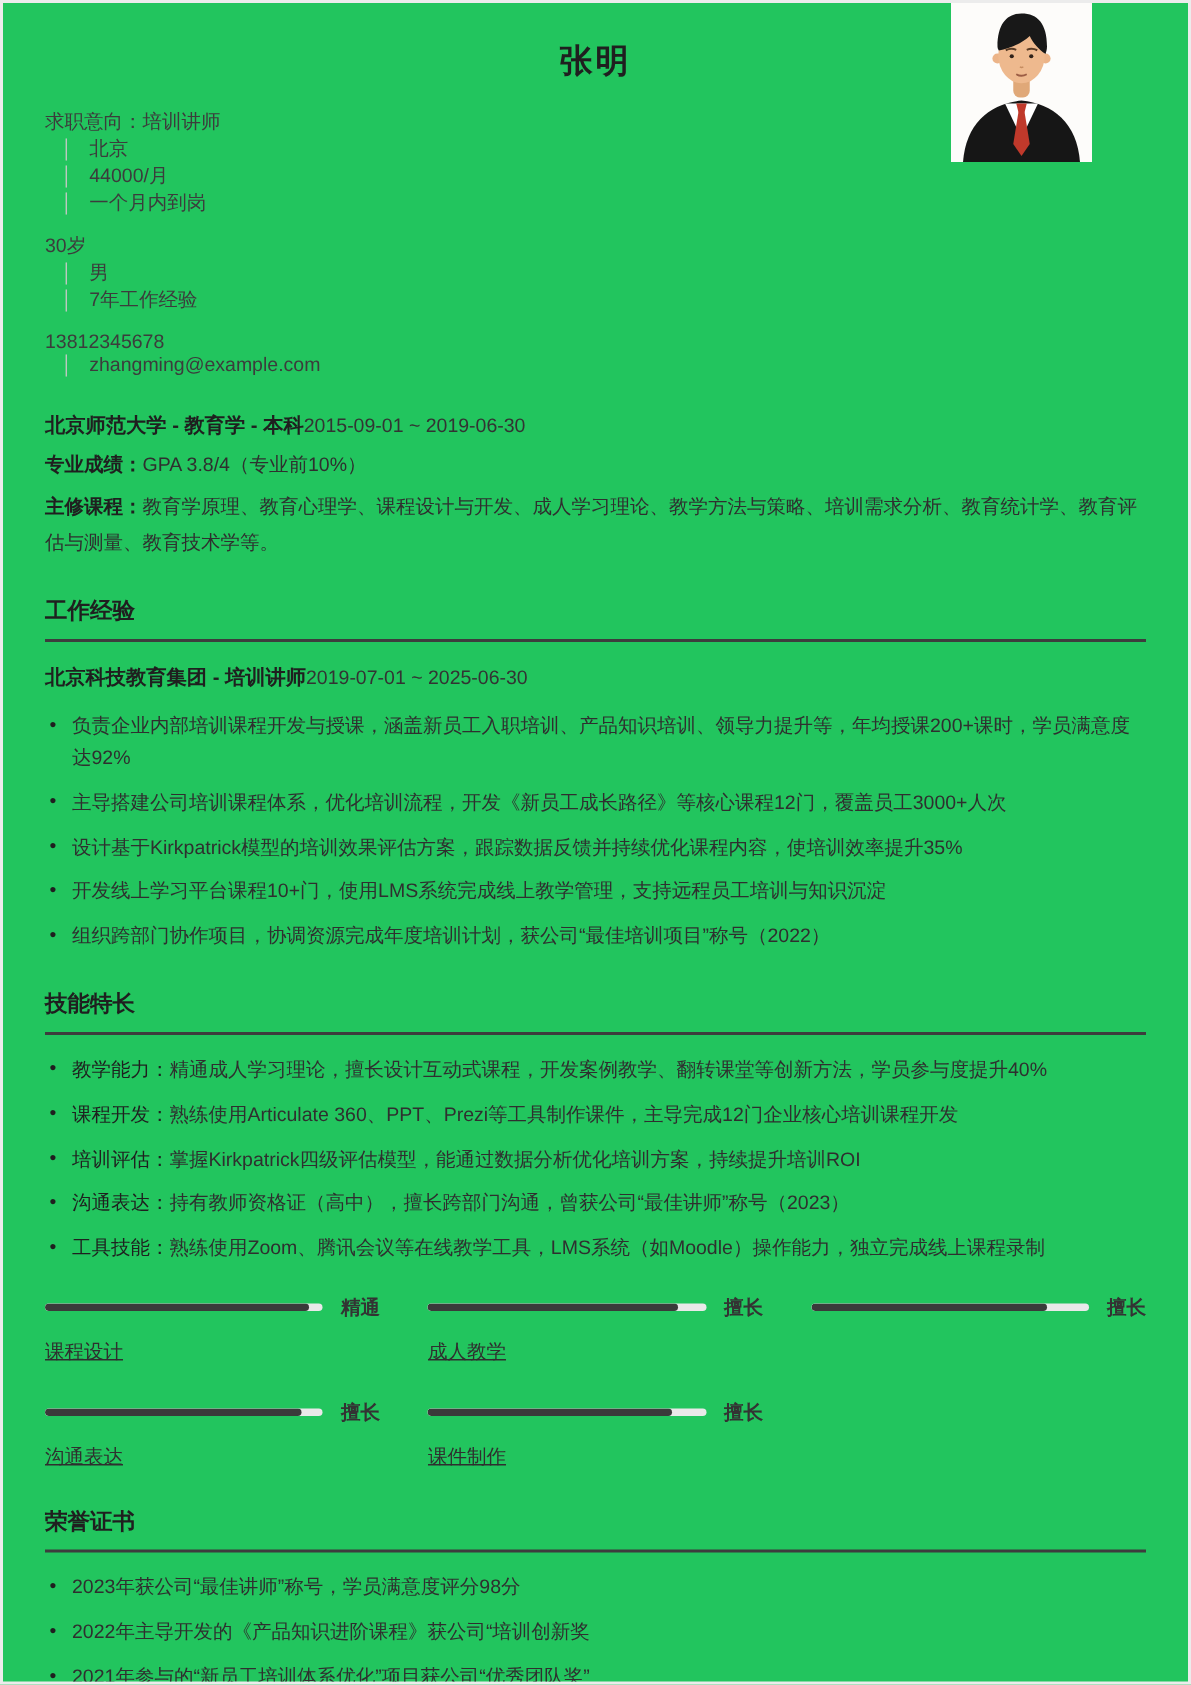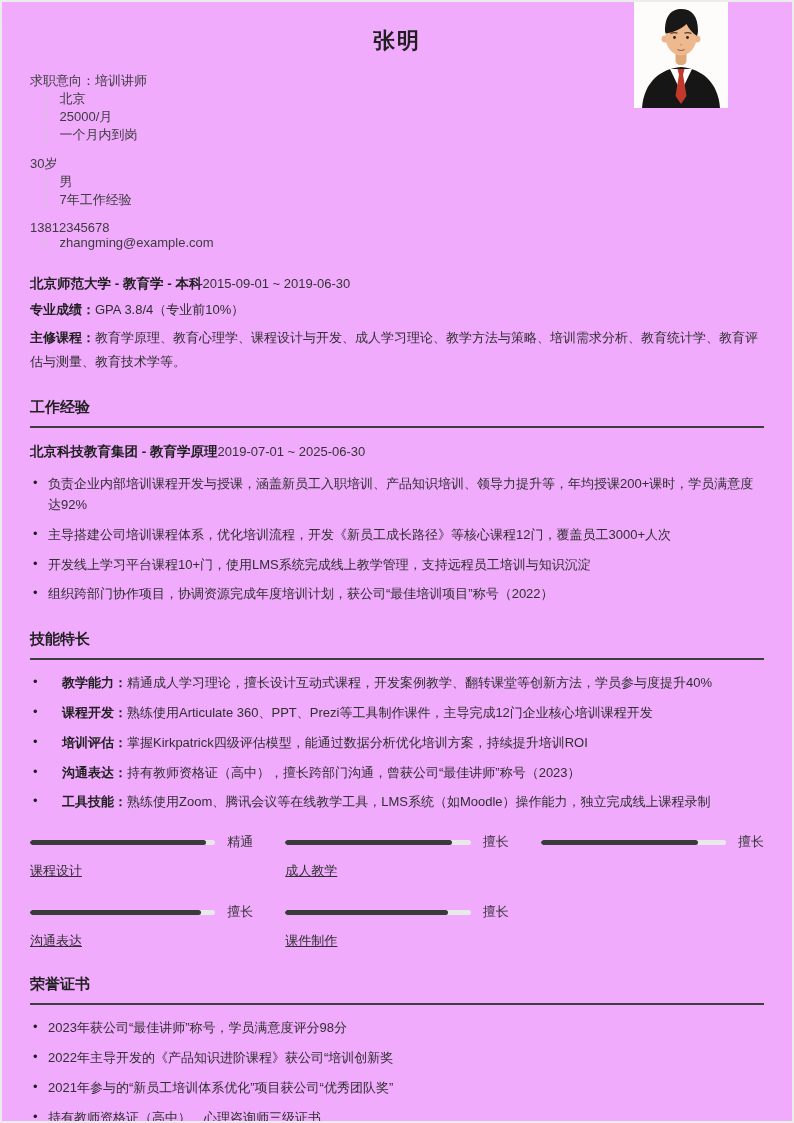--- a/index.html
+++ b/index.html
@@ -1,19 +1,19 @@
 <!DOCTYPE html>
 <html><head>
 <meta charset="utf-8">
 <style>
   * { box-sizing: border-box; }
   html, body { margin: 0; padding: 0; background: #f2f2f2; }
   .page {
     width: 794px; height: 1123px; margin: 0 auto;
-    background: #f0abfc; border: 2px solid #ececec;
+    background: #22c55e; border: 2px solid #ececec;
     padding: 0 28px; overflow: hidden; position: relative;
     font-family: "Liberation Sans", sans-serif; color: #2f2f2f;
   }
   
   .header { position: relative; padding-top: 24px; text-align: center; }
   .name { font-size: 22px; font-weight: bold; color: #1f1f1f; margin: 0 0 16px; letter-spacing: 2px; }
   .info-line { list-style: none; display: flex; justify-content: center; margin: 0 0 11px; padding: 0; font-size: 13px; color: #3c3c3c; flex-direction: column; }
   .info-line li { display: flex; align-items: center; white-space: nowrap; }
   .info-line li + li::before { content: "│"; color: #c9c9c9; margin: 0 11px; font-size: 12px; }
   .photo { position: absolute; top: -2px; right: 36px; width: 94px; height: 108px; }
@@ -22,44 +22,44 @@
   .section-title { font-size: 15px; font-weight: bold; color: #1f1f1f; margin: 0; padding-bottom: 9px; border-bottom: 2px solid #3d3d3d; }
   .entry-head { display: flex; align-items: baseline; margin-top: 15px; }
   .entry-title { font-weight: bold; color: #1f1f1f; font-size: 13.5px; }
   .entry-date { color: #333; font-size: 13px; }
   .detail-line { font-size: 13px; line-height: 1.8; margin-top: 5px; color: #2f2f2f; }
   .detail-label { font-weight: bold; color: #1f1f1f; }
   
   ul.bullets { list-style: none; margin: 13px 0 0; padding: 0; }
   ul.bullets li { position: relative; padding-left: 18px; font-size: 13px; line-height: 1.6; margin-bottom: 9px; color: #2f2f2f; }
   ul.bullets li::before { content: "•"; position: absolute; left: 3px; top: -1px; color: #1f1f1f; }
-  .blabel { font-weight: bold; color: #1f1f1f; margin-left: 14px; }
+  .blabel { font-weight: normal; color: #1f1f1f; }
   
   .bars { display: grid; grid-template-columns: repeat(3, 1fr); column-gap: 32px; row-gap: 23px; margin-top: 20px; }
   .bar-row { display: flex; align-items: center; }
   .bar-track { flex: 1; height: 5px; background: #e9e9e9; border-radius: 3px; overflow: hidden; }
   .bar-fill { height: 100%; background: #3a3a3a; border-radius: 3px; }
-  .bar-level { font-size: 13px; margin-left: 12px; color: #333; white-space: nowrap; }
+  .bar-level { font-size: 13px; margin-left: 12px; color: #333; white-space: nowrap; font-weight: bold; }
   .bar-name { margin-top: 11px; font-size: 13px; color: #2f2f2f; text-decoration: underline; }
   
   .badges { display: flex; gap: 17px; margin-top: 15px; }
   .badge { border: 1px solid #b8b8b8; border-radius: 16px; padding: 7px 20px; font-size: 13px; color: #2f2f2f; white-space: nowrap; }
 </style>
 </head>
 <body>
 
 <div class="page">
 
   <div class="header">
     <h1 class="name">张明</h1>
     <ul class="info-line">
 
     <li>求职意向：培训讲师</li>
         <li>北京</li>
-        <li>25000/月</li>
+        <li>44000/月</li>
         <li>一个月内到岗</li>
       </ul>
     <ul class="info-line">
 
     <li>30岁</li>
         <li>男</li>
         <li>7年工作经验</li>
       </ul>
     <ul class="info-line">
 
@@ -99,27 +99,28 @@
 
         <div class="detail-line">
           <span class="detail-label">主修课程：</span><span>教育学原理、教育心理学、课程设计与开发、成人学习理论、教学方法与策略、培训需求分析、教育统计学、教育评估与测量、教育技术学等。</span>
         </div>
       </div>
   </div>
 
   <div class="section">
     <h2 class="section-title">工作经验</h2>
     <div class="entry-head">
-      <span class="entry-title">北京科技教育集团 - 教育学原理</span>
+      <span class="entry-title">北京科技教育集团 - 培训讲师</span>
       <span class="entry-date">2019-07-01 ~ 2025-06-30</span>
     </div>
     <ul class="bullets">
 
     <li>负责企业内部培训课程开发与授课，涵盖新员工入职培训、产品知识培训、领导力提升等，年均授课200+课时，学员满意度达92%</li>
         <li>主导搭建公司培训课程体系，优化培训流程，开发《新员工成长路径》等核心课程12门，覆盖员工3000+人次</li>
+        <li>设计基于Kirkpatrick模型的培训效果评估方案，跟踪数据反馈并持续优化课程内容，使培训效率提升35%</li>
         <li>开发线上学习平台课程10+门，使用LMS系统完成线上教学管理，支持远程员工培训与知识沉淀</li>
         <li>组织跨部门协作项目，协调资源完成年度培训计划，获公司“最佳培训项目”称号（2022）</li>
       </ul>
   </div>
 
   <div class="section">
     <h2 class="section-title">技能特长</h2>
     <ul class="bullets">
 
         <li>

